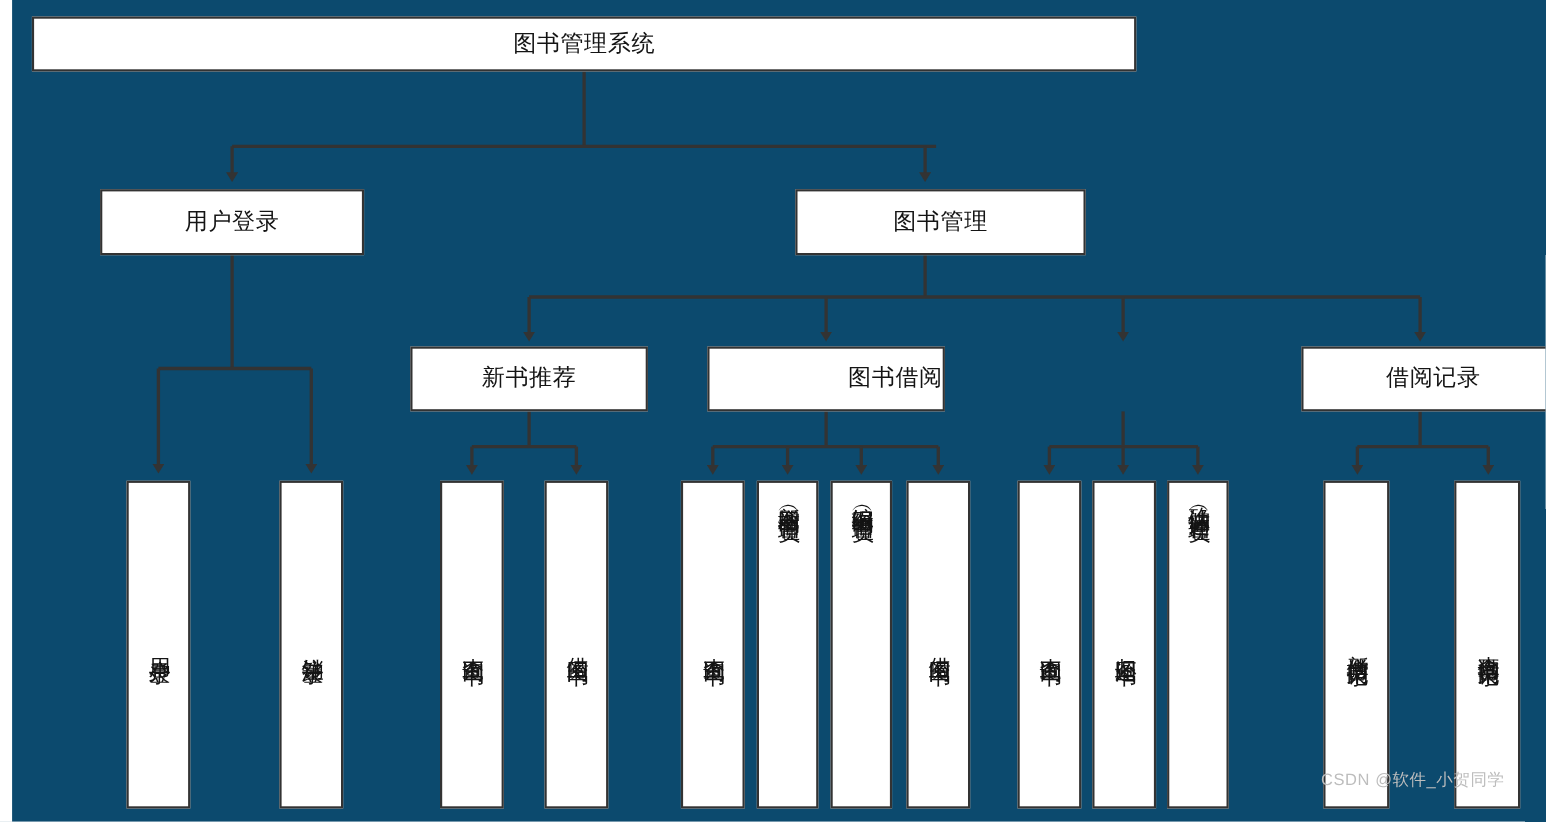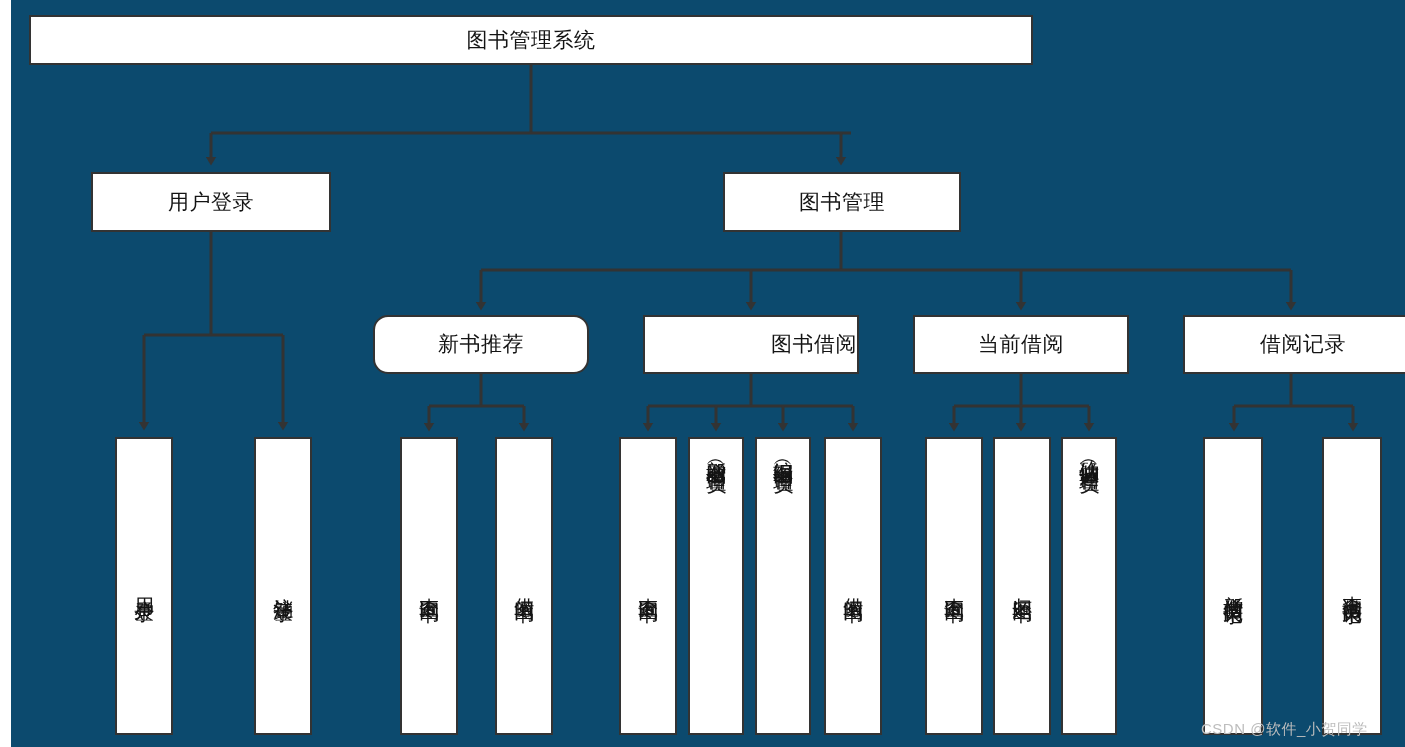--- a/index.html
+++ b/index.html
@@ -126,32 +126,29 @@
     </g>
   </svg>
 
   <div class="node" style="left:18px; top:15px; width:1004px; height:50px;">
     <span class="node-label">图书管理系统</span>
   </div>
 
   <div class="node" style="left:80px; top:172px; width:240px; height:60px;">
     <span class="node-label">用户登录</span>
   </div>
-  <div class="node" style="left:712px; top:172px; width:238px; height:60px;">
+  <div class="node" style="left:712px; top:172px; width:264px; height:60px;">
     <span class="node-label">图书管理</span>
   </div>
 
-  <div class="node" style="left:362px; top:315px; width:216px; height:59px;border-radius:15px;">
+  <div class="node" style="left:362px; top:315px; width:216px; height:59px;">
     <span class="node-label">新书推荐</span>
   </div>
   <div class="node" style="left:632px; top:315px; width:216px; height:59px;justify-content:flex-end;">
     <span class="node-label">图书借阅</span>
-  </div>
-  <div class="node" style="left:902px; top:315px; width:216px; height:59px;">
-    <span class="node-label">当前借阅</span>
   </div>
   <div class="node" style="left:1172px; top:315px; width:240px; height:59px;">
     <span class="node-label">借阅记录</span>
   </div>
 
   <div class="node vertical centered" style="left:104px; top:437px; width:58px; height:298px;">
     <span class="node-label">用户登录</span>
   </div>
   <div class="node vertical centered" style="left:243px; top:437px; width:58px; height:298px;">
     <span class="node-label">注销登录</span>
@@ -187,15 +184,15 @@
     <span class="node-label">确认归还（管理员）</span>
   </div>
 
   <div class="node vertical centered" style="left:1192px; top:437px; width:60px; height:298px;">
     <span class="node-label">新增借阅记录</span>
   </div>
   <div class="node vertical centered" style="left:1311px; top:437px; width:60px; height:298px;">
     <span class="node-label">查询借阅记录</span>
   </div>
 
-  <div class="watermark" style="left:1190px; top:720px;text-align:center;">CSDN @软件_小贺同学</div>
+  <div class="watermark" style="left:1190px; top:700px;text-align:center;">CSDN @软件_小贺同学</div>
 
 </div>
 
 </body></html>

